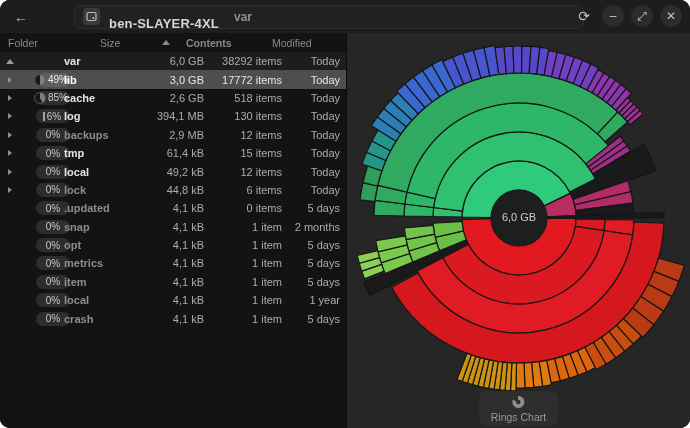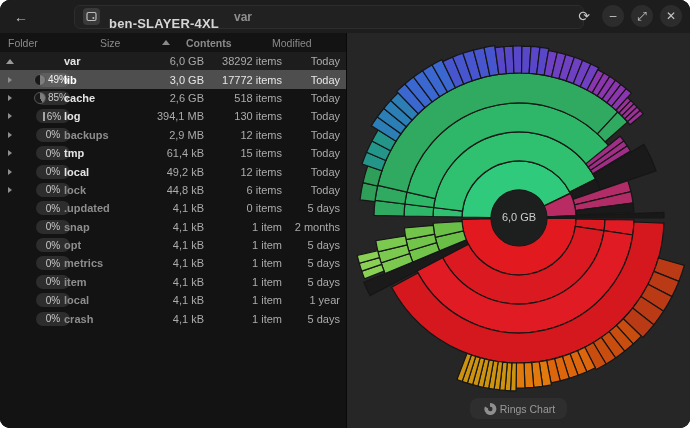--- a/index.html
+++ b/index.html
@@ -31,21 +31,21 @@
   .chev-up{width:0;height:0;border-bottom:5px solid #9a9a9a;border-left:4px solid transparent;border-right:4px solid transparent;margin-left:1px;}
   .pill{width:34px;height:14px;background:#2d2d2d;border-radius:7px;display:flex;align-items:center;justify-content:center;gap:2px;color:#c9c9c9;font-size:10px;margin-left:16px;}
   .sel .pill{background:#5e5e5e;color:#f0f0f0;}
   .pie{width:12px;height:12px;border-radius:50%;border:1px solid #555;box-sizing:border-box;flex:none;margin-left:-4px;}
   .minibar{width:2px;height:9px;background:#a5a5a5;flex:none;margin-left:-2px;}
   
   .right-pane{position:absolute;left:347px;top:33px;width:343px;height:395px;background:#262626;}
   .chart-svg{position:absolute;left:0;top:0;}
   .center-label{position:absolute;left:124px;top:178px;width:96px;text-align:center;color:#cccccc;font-size:11px;}
   .footer{position:absolute;left:0;bottom:0;width:343px;height:40px;display:flex;align-items:center;justify-content:center;gap:4px;}
-  .chart-toggle{display:flex;flex-direction:row;align-items:center;gap:2px;padding:4px 12px 3px;border-radius:8px;color:#9a9a9a;font-size:10.5px;}
+  .chart-toggle{display:flex;flex-direction:column;align-items:center;gap:2px;padding:4px 12px 3px;border-radius:8px;color:#9a9a9a;font-size:10.5px;}
   .chart-toggle.active{background:#2e2e2e;}
   .tgl-icon{width:16px;height:14px;display:flex;align-items:center;justify-content:center;}
 </style>
 </head>
 <body>
 
 <div class="window">
 
   <div class="titlebar">
     <div class="back-btn">

